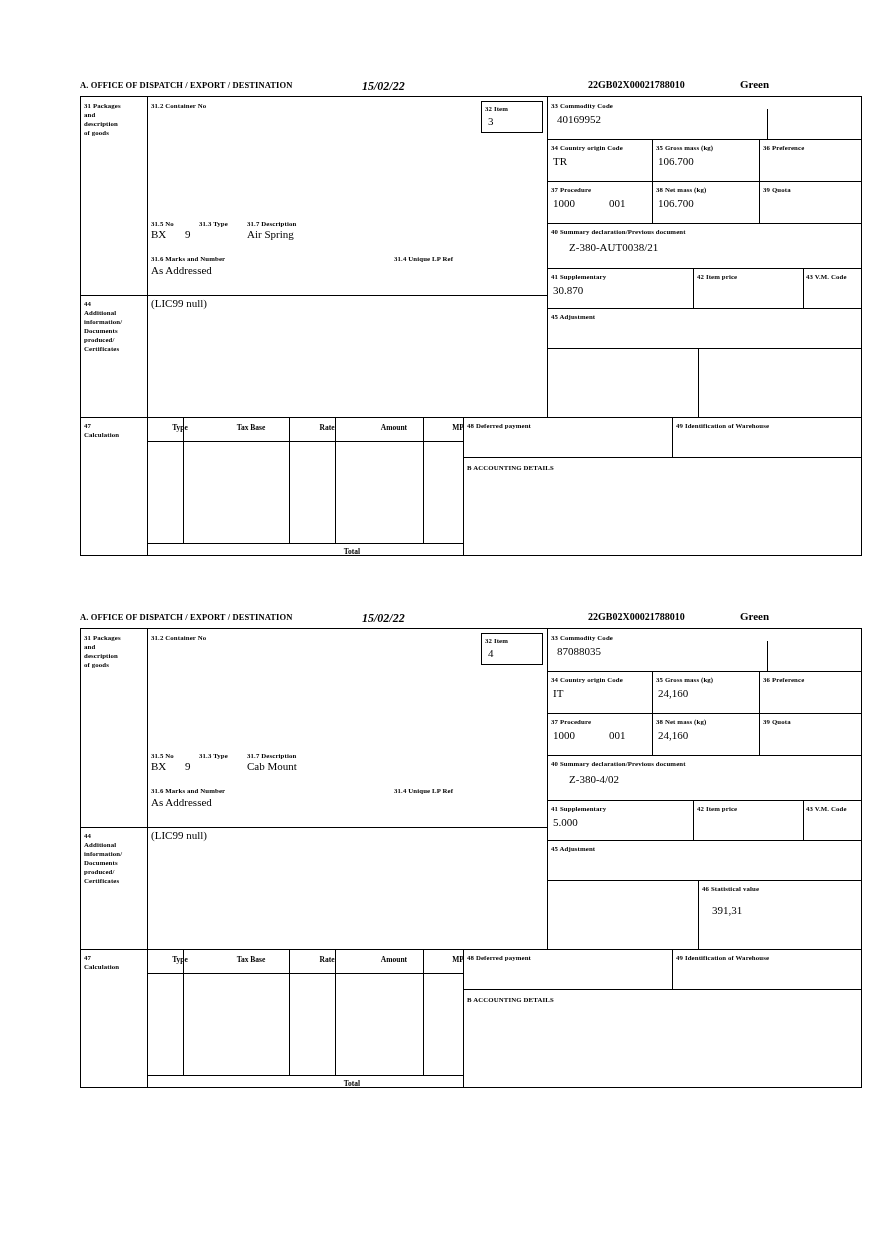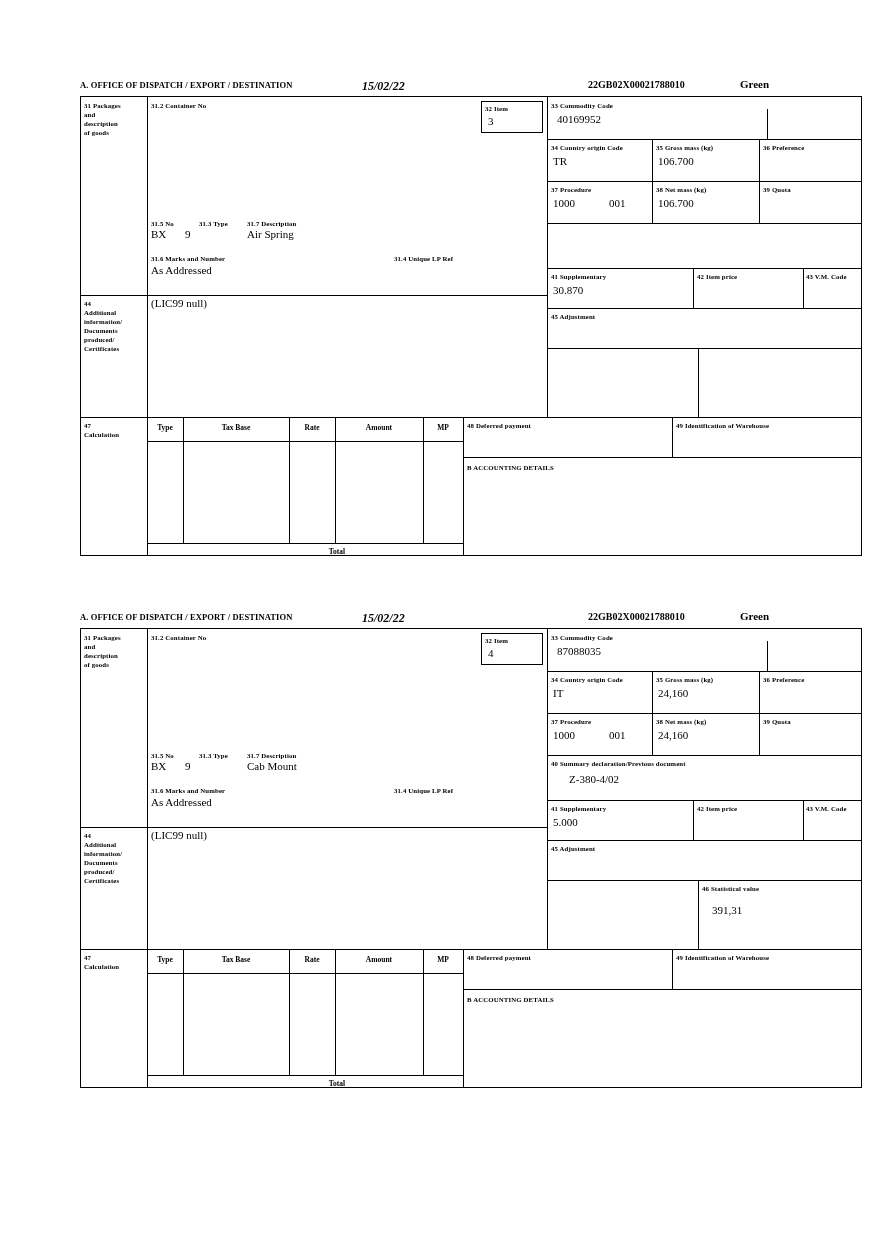--- a/index.html
+++ b/index.html
@@ -107,20 +107,21 @@
     position: absolute;
     border: 1px solid #000;
     box-sizing: border-box;
   }
 
   .center { text-align: center; }
 
   .calc-table-head {
     font-size: 7.5px;
     font-weight: bold;
+    margin-left: 15px;
   }
 </style>
 </head>
 <body>
 
 <div class="page">
 
   <div class="form form1">
 
     <div class="hdr">
@@ -199,20 +200,24 @@
       <div class="c" style="left:571px; top:84px; width:107px; height:42px;">
         <div class="lbl" style="position:absolute; left:4px; top:4px;">38 Net mass (kg)</div>
         <div class="val" style="position:absolute; left:6px; top:16px;">106.700</div>
       </div>
       <div class="c" style="left:678px; top:84px; width:102px; height:42px;">
         <div class="lbl" style="position:absolute; left:4px; top:4px;">39 Quota</div>
         <div class="val" style="position:absolute; left:6px; top:16px;"></div>
       </div>
       <div class="hdiv" style="left:466px; top:126px; width:314px;"></div>
 
+      <div class="c" style="left:466px; top:126px; width:314px; height:45px;">
+        <div class="lbl" style="position:absolute; left:4px; top:4px;">40 Summary declaration/Previous document</div>
+        <div class="val" style="position:absolute; left:22px; top:18px;">Z-380-AUT0038/21</div>
+      </div>
       <div class="hdiv" style="left:466px; top:171px; width:314px;"></div>
 
       <div class="c" style="left:466px; top:171px; width:146px; height:40px;">
         <div class="lbl" style="position:absolute; left:4px; top:4px;">41 Supplementary</div>
         <div class="val" style="position:absolute; left:6px; top:16px;">30.870</div>
       </div>
       <div class="c" style="left:612px; top:171px; width:110px; height:40px;">
         <div class="lbl" style="position:absolute; left:4px; top:4px;">42 Item price</div>
         <div class="val" style="position:absolute; left:6px; top:16px;"></div>
       </div>

